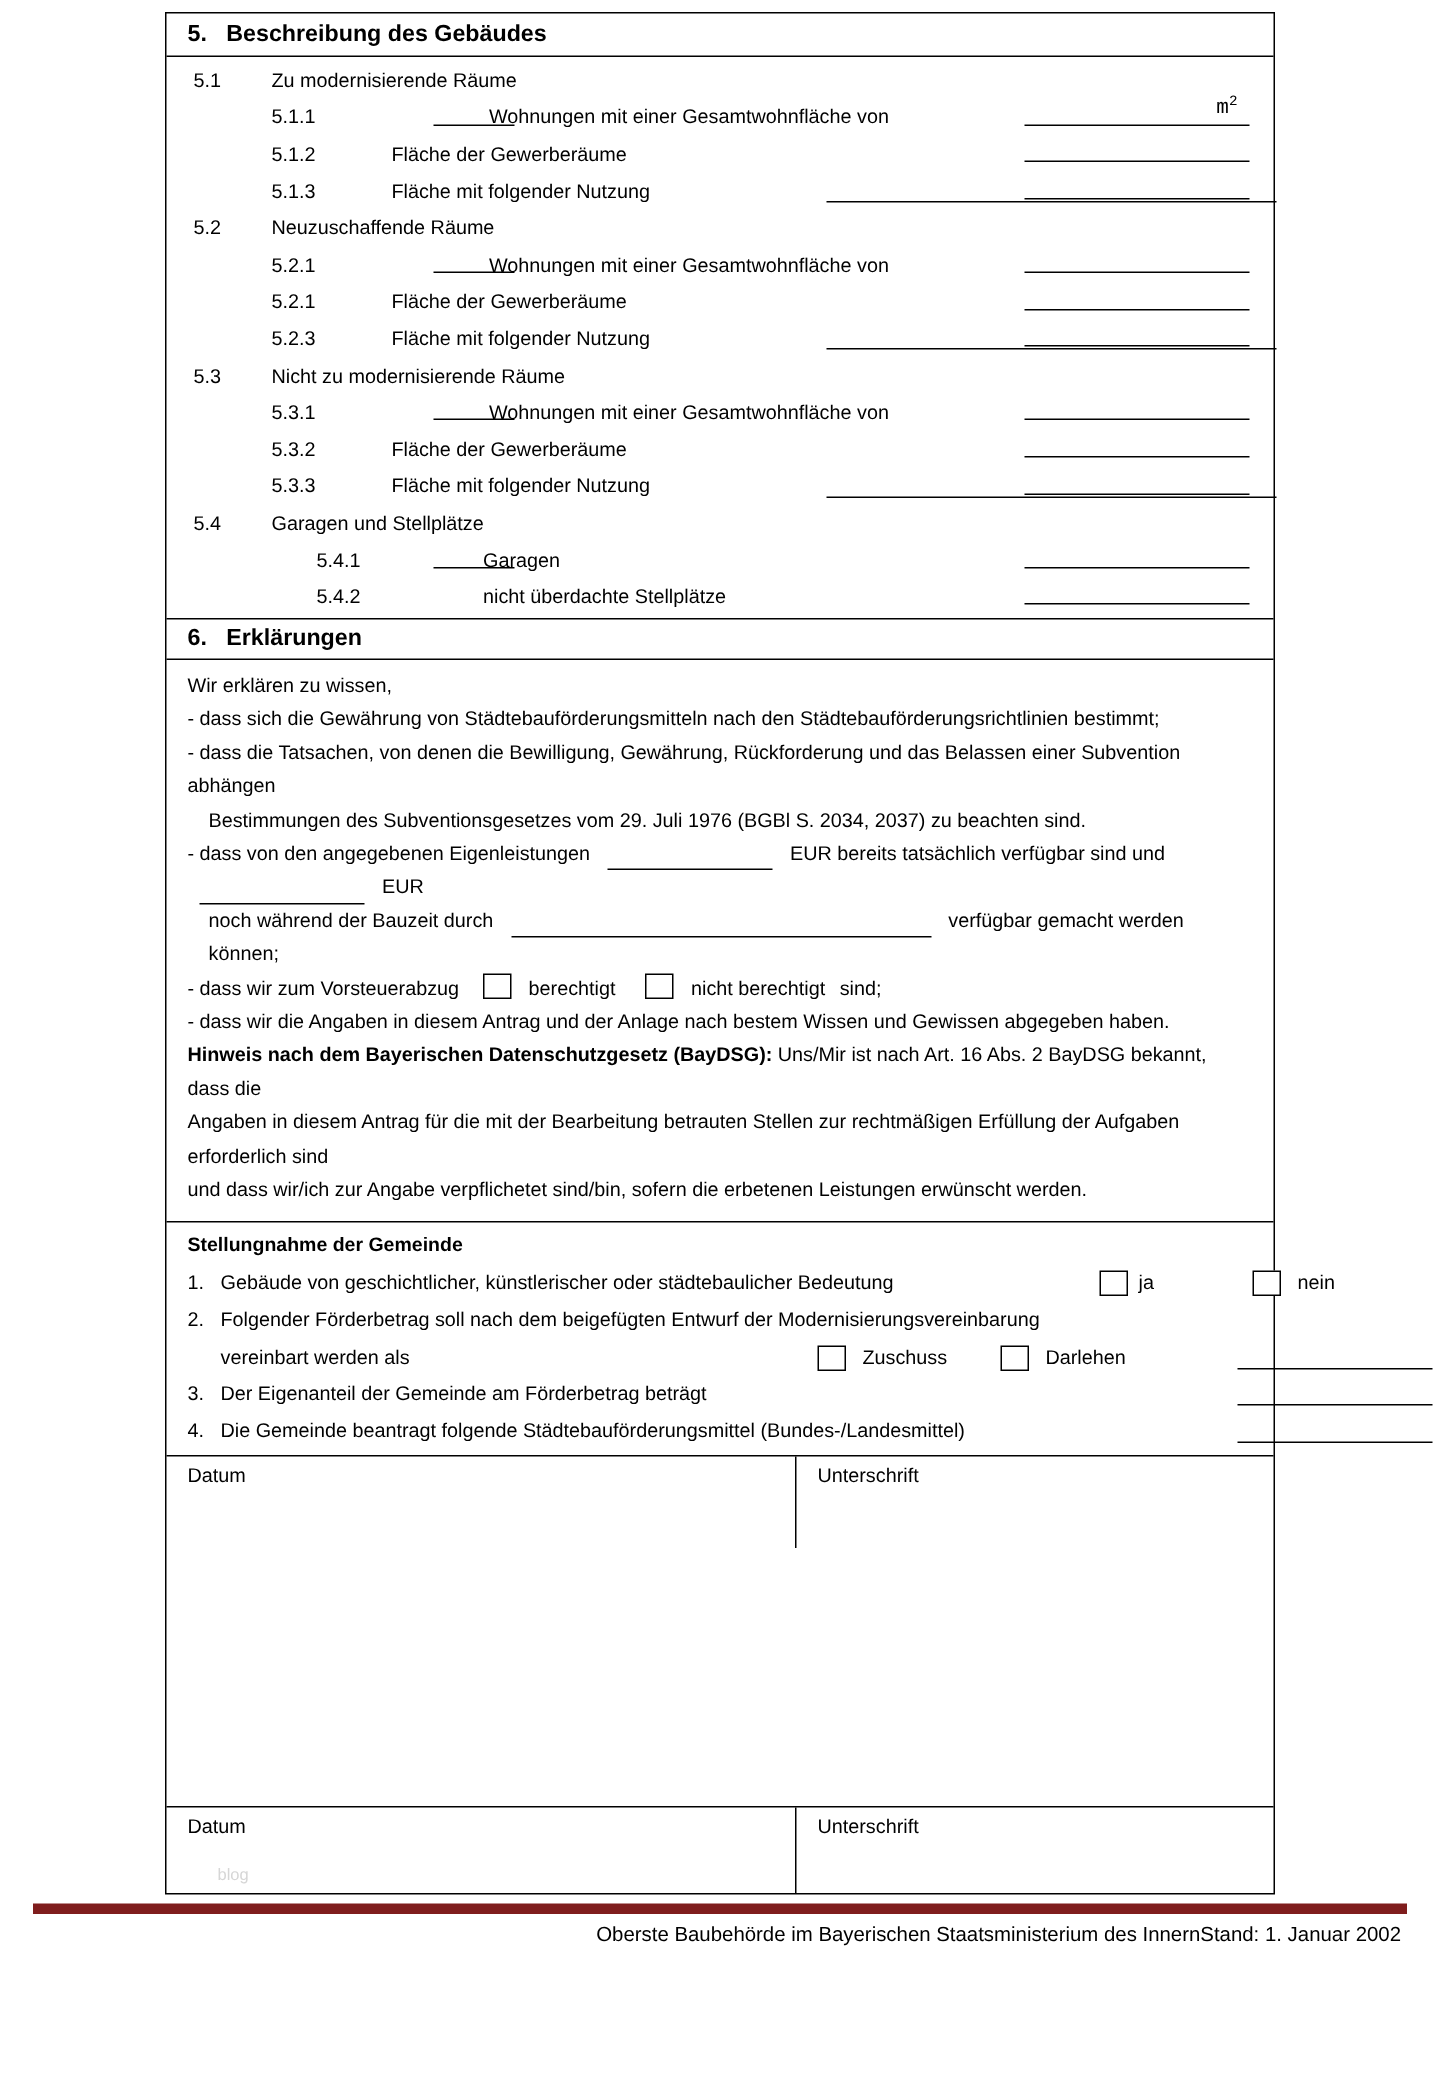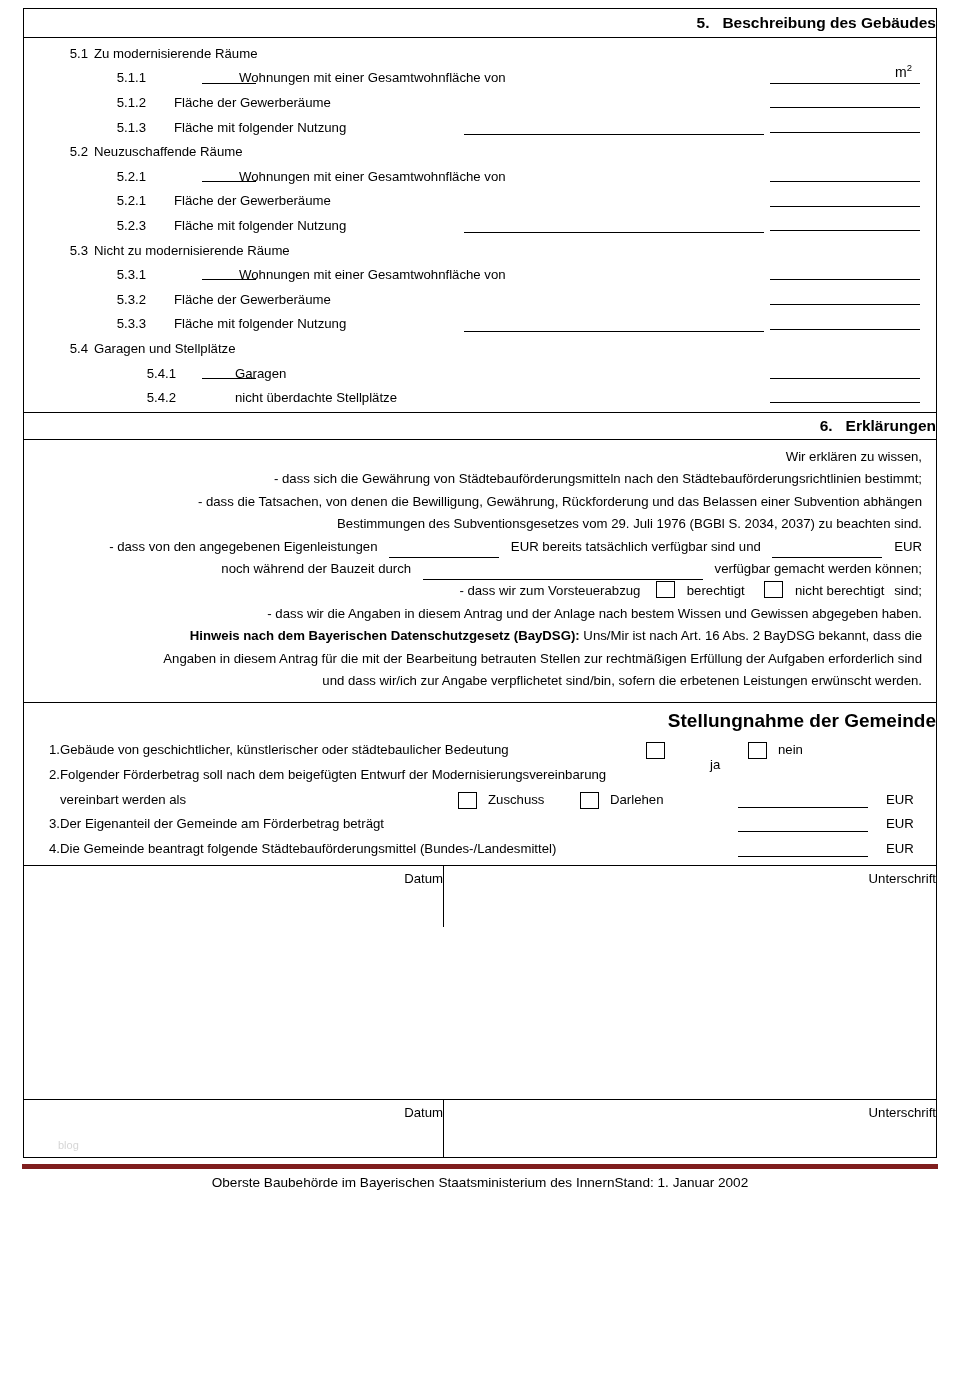--- a/index.html
+++ b/index.html
@@ -14,24 +14,23 @@
     position: relative;
   }
   .page {
     position: relative;
     width: 960px;
     height: 1399px;
     padding: 8px 22px 0 22px;
   }
   .outer {
     border: 1px solid #000;
-    width: 914px;
+    width: 740px;
     margin: 0 auto;
     position: relative;
-    text-align: right;
   }
   
   .sec-head {
     font-weight: bold;
     font-size: 15.5px;
     padding: 5px 0 5px 14px;
     border-bottom: 1px solid #000;
   }
   .sec5-body { padding: 3px 0 2px 0; position: relative; }
   .row {
@@ -53,20 +52,21 @@
     height: 0;
   }
   .u-small { width: 54px; }
   .u-right { width: 150px; right: 16px; }
 
   .m2 {
     position: absolute;
     right: 24px;
     top: 24px;
     font-size: 14px;
+    font-family: Liberation Mono, monospace;
   }
   .m2 sup { font-size: 9.5px; }
 
   
   .sec6-head {
     font-weight: bold;
     font-size: 15.5px;
     padding: 4px 0 4px 14px;
     border-top: 1px solid #000;
     border-bottom: 1px solid #000;
@@ -97,45 +97,45 @@
     border-top: 1px solid #000;
     height: 92px;
   }
   .sigcell { padding: 5px 0 0 14px; }
   .sigcell.left { width: 420px; border-right: 1px solid #000; }
   .sigcell.right { flex: 1; }
 
   
   .stel-head {
     font-weight: bold;
-    font-size: 19px;
+    font-size: 13px;
     padding: 7px 0 6px 14px;
     border-top: 1px solid #000;
   }
   .stel-body { padding: 0 14px 4px 14px; position: relative; }
   .srow { position: relative; height: 24.6px; line-height: 24.6px; }
   .snum { position: absolute; left: 0; width: 22px; }
   .stxt { position: absolute; left: 22px; }
 
   .pruef-head {
     font-weight: bold;
     font-size: 16.5px;
     padding: 10px 0 10px 14px;
     border-top: 1px solid #000;
   }
   .pruef-space { height: 172px; }
 
   .footer-line {
     display: flex;
-    justify-content: center;
+    justify-content: flex-end;
     padding: 6px 4px 0 4px;
     font-size: 13.6px;
     width: 916px;
     margin: 6px auto 0 auto;
-    border-top: 5px solid #7f1d1d;
+    border-top: 7px solid #7f1d1d;
   }
   .watermark {
     position: absolute;
     left: 34px;
     bottom: 6px;
     color: #d6d6d6;
     font-size: 11px;
   }
 </style>
 </head>
@@ -293,21 +293,21 @@
     </div>
 
 
     <div class="stel-head">Stellungnahme der Gemeinde</div>
 
     <div class="stel-body">
       <div class="srow">
         <span class="snum">1.</span>
         <span class="stxt">Gebäude von geschichtlicher, künstlerischer oder städtebaulicher Bedeutung</span>
         <span class="cbx" style="position:absolute; left:608px; top:4px;"></span>
-        <span style="position:absolute; left:672px;margin-top:15px;">ja</span>
+        <span style="position:absolute; left:634px;">ja</span>
         <span class="cbx" style="position:absolute; left:710px; top:4px;"></span>
         <span style="position:absolute; left:740px;">nein</span>
       </div>
 
       <div class="srow">
         <span class="snum">2.</span>
         <span class="stxt">Folgender Förderbetrag soll nach dem beigefügten Entwurf der Modernisierungsvereinbarung</span>
       </div>
 
       <div class="srow">

